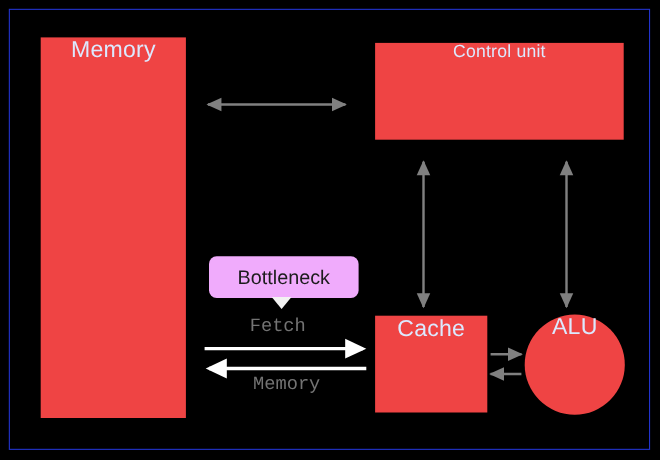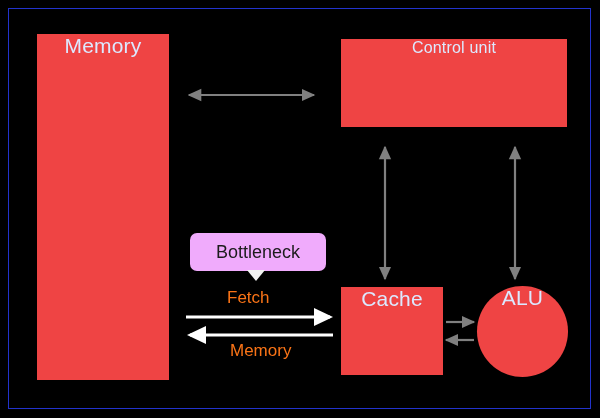--- a/index.html
+++ b/index.html
@@ -75,23 +75,23 @@
   #arrow-layer {
     position: absolute;
     left: 0;
     top: 0;
     width: 600px;
     height: 418px;
   }
   
   .arrow-label {
     position: absolute;
-    color: #f97316;
+    color: #737373;
     font-size: 17px;
-    font-family: Liberation Sans, sans-serif;
+    font-family: Liberation Mono, monospace;
     white-space: nowrap;
   }
   #fetch-label {
     left: 227px;
     top: 288px;
   }
   #store-label {
     left: 230px;
     top: 341px;
   }

